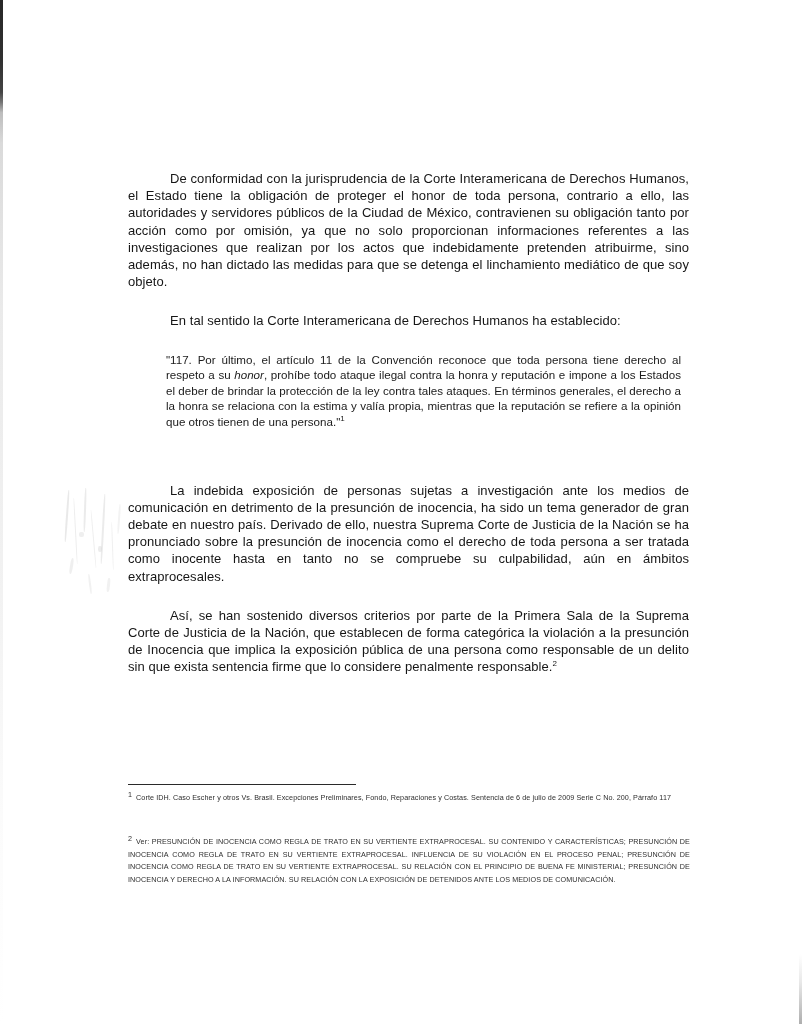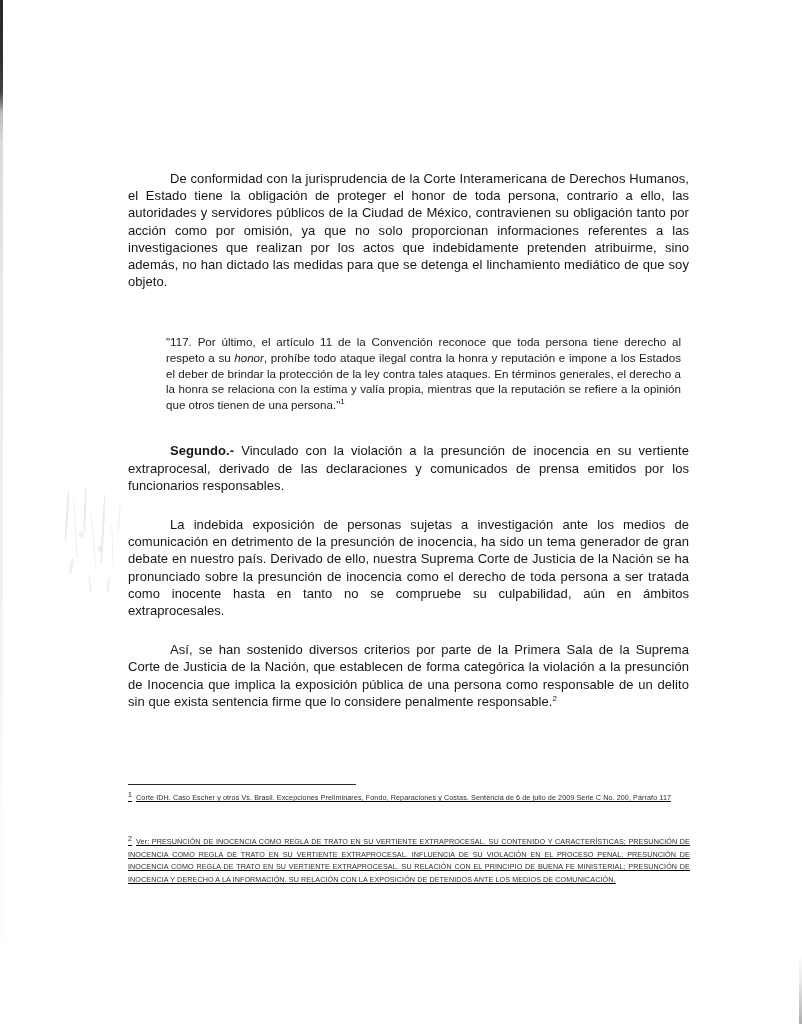--- a/index.html
+++ b/index.html
@@ -114,21 +114,20 @@
     vertical-align: super;
     line-height: 0;
   }
 
   
   .footnotes {
     position: absolute;
     left: 128px;
     top: 784px;
     width: 562px;
-    text-decoration: underline;
   }
   .fn-rule {
     width: 228px;
     height: 0;
     border-top: 1px solid #2a2a2a;
     margin: 0 0 7px 0;
   }
   .fn-item {
     margin: 0 0 11px 0;
     font-size: 7.2px;
@@ -170,28 +169,28 @@
       <span class="sm11"></span>
       <span class="sm12"></span>
   </div>
 
   <div class="body-area">
 
     <p class="para">De conformidad con la jurisprudencia de la Corte Interamericana de Derechos Humanos, el Estado tiene la obligación de proteger el honor de toda persona, contrario a ello, las autoridades y servidores públicos de la Ciudad de México, contravienen su obligación tanto por acción como por omisión, ya que no solo proporcionan informaciones referentes a las investigaciones que realizan por los actos que indebidamente pretenden atribuirme, sino además, no han dictado las medidas para que se detenga el linchamiento mediático de que soy objeto.</p>
 
     <div class="gap-md"></div>
 
+    <p class="para">En tal sentido la Corte Interamericana de Derechos Humanos ha establecido:</p>
 
     <div class="gap-md"></div>
 
     <p class="quote-block"><span>"117. Por último, el artículo 11 de la Convención reconoce que toda persona tiene derecho al respeto a su </span><i class="honor">honor</i><span>, prohíbe todo ataque ilegal contra la honra y reputación e impone a los Estados el deber de brindar la protección de la ley contra tales ataques. En términos generales, el derecho a la honra se relaciona con la estima y valía propia, mientras que la reputación se refiere a la opinión que otros tienen de una persona."</span><sup class="fn">1</sup></p>
 
     <div class="gap-xl"></div>
 
-    <p class="para"><b class="lead">Segundo.-</b><span> Vinculado con la violación a la presunción de inocencia en su vertiente extraprocesal, derivado de las declaraciones y comunicados de prensa emitidos por los funcionarios responsables.</span></p>
 
     <div class="gap-md"></div>
 
     <p class="para">La indebida exposición de personas sujetas a investigación ante los medios de comunicación en detrimento de la presunción de inocencia, ha sido un tema generador de gran debate en nuestro país. Derivado de ello, nuestra Suprema Corte de Justicia de la Nación se ha pronunciado sobre la presunción de inocencia como el derecho de toda persona a ser tratada como inocente hasta en tanto no se compruebe su culpabilidad, aún en ámbitos extraprocesales.</p>
 
     <div class="gap-md"></div>
 
     <p class="para"><span>Así, se han sostenido diversos criterios por parte de la Primera Sala de la Suprema Corte de Justicia de la Nación, que establecen de forma categórica la violación a la presunción de Inocencia que implica la exposición pública de una persona como responsable de un delito sin que exista sentencia firme que lo considere penalmente responsable.</span><sup class="fn">2</sup></p>
 
 

